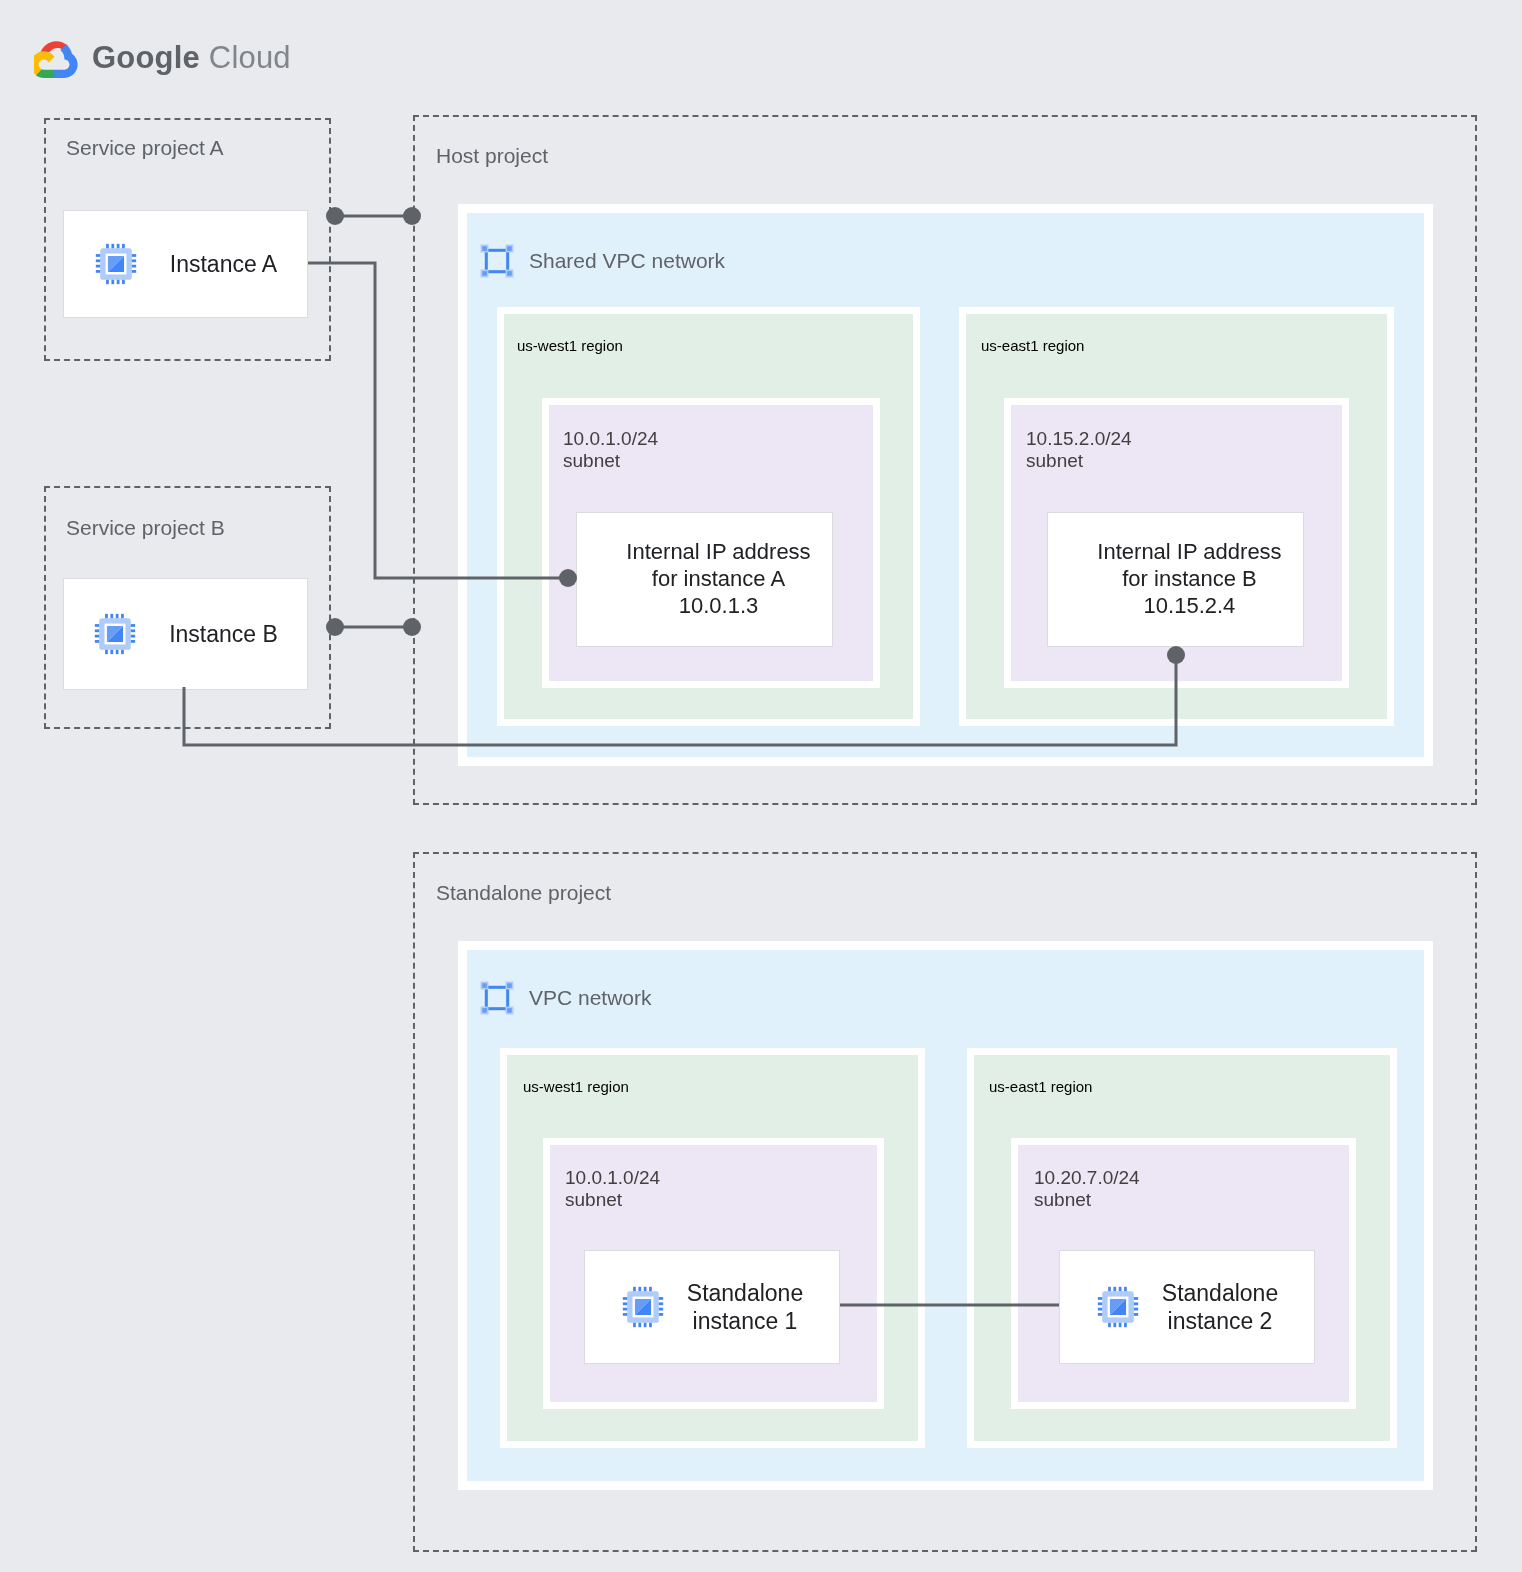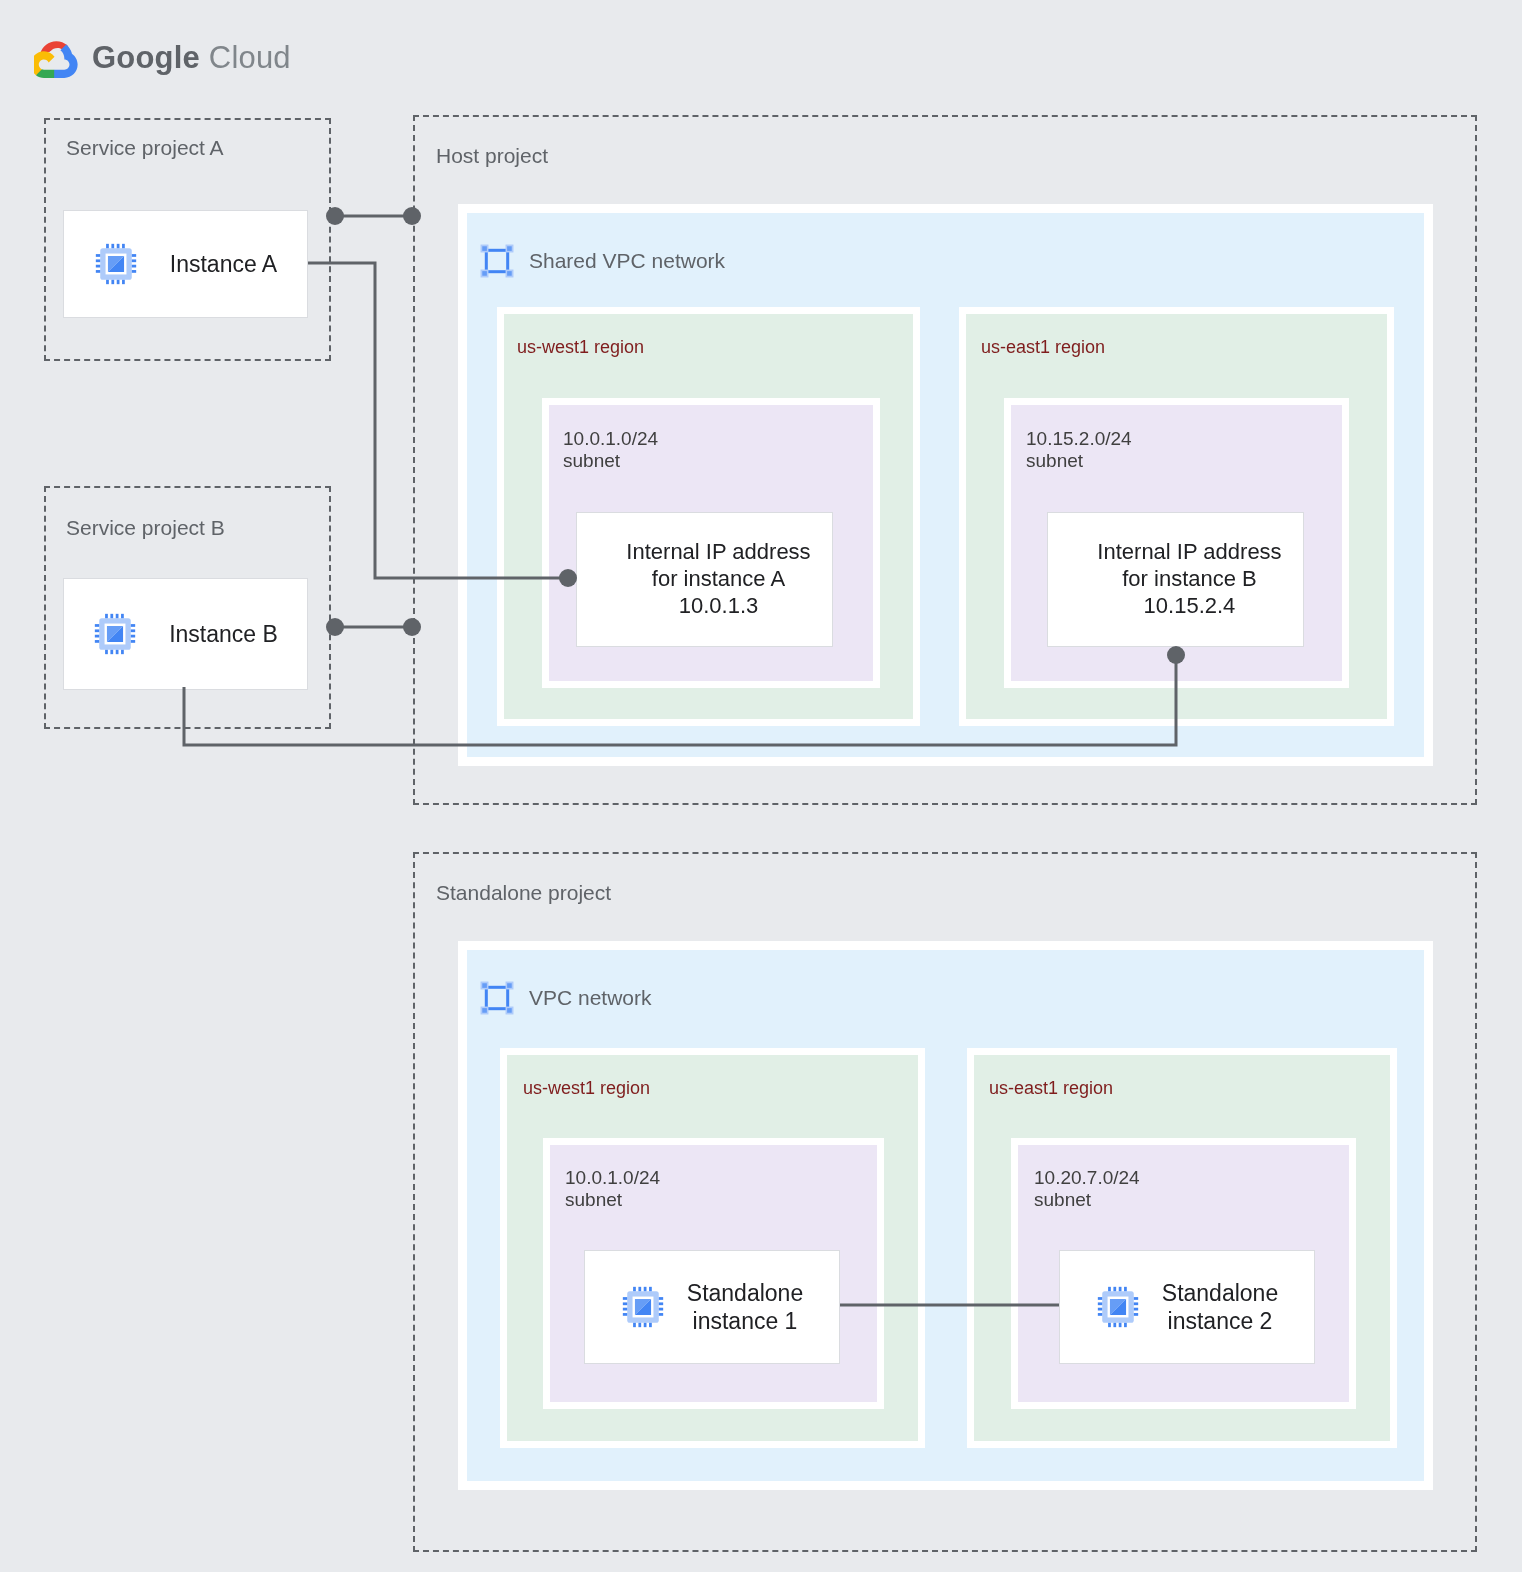--- a/index.html
+++ b/index.html
@@ -72,22 +72,22 @@
     white-space: nowrap;
   }
   .region {
     position: absolute;
     background: #e1efe6;
     border: 7px solid #ffffff;
     box-sizing: border-box;
   }
   .region-label {
     position: absolute;
-    font-size: 18px;
-    color: #7f1d1d;
+    font-size: 15px;
+    color: #000000;
     white-space: nowrap;
   }
   .subnet {
     position: absolute;
     background: #ece6f5;
     border: 7px solid #ffffff;
     box-sizing: border-box;
   }
   .subnet-label {
     position: absolute;

